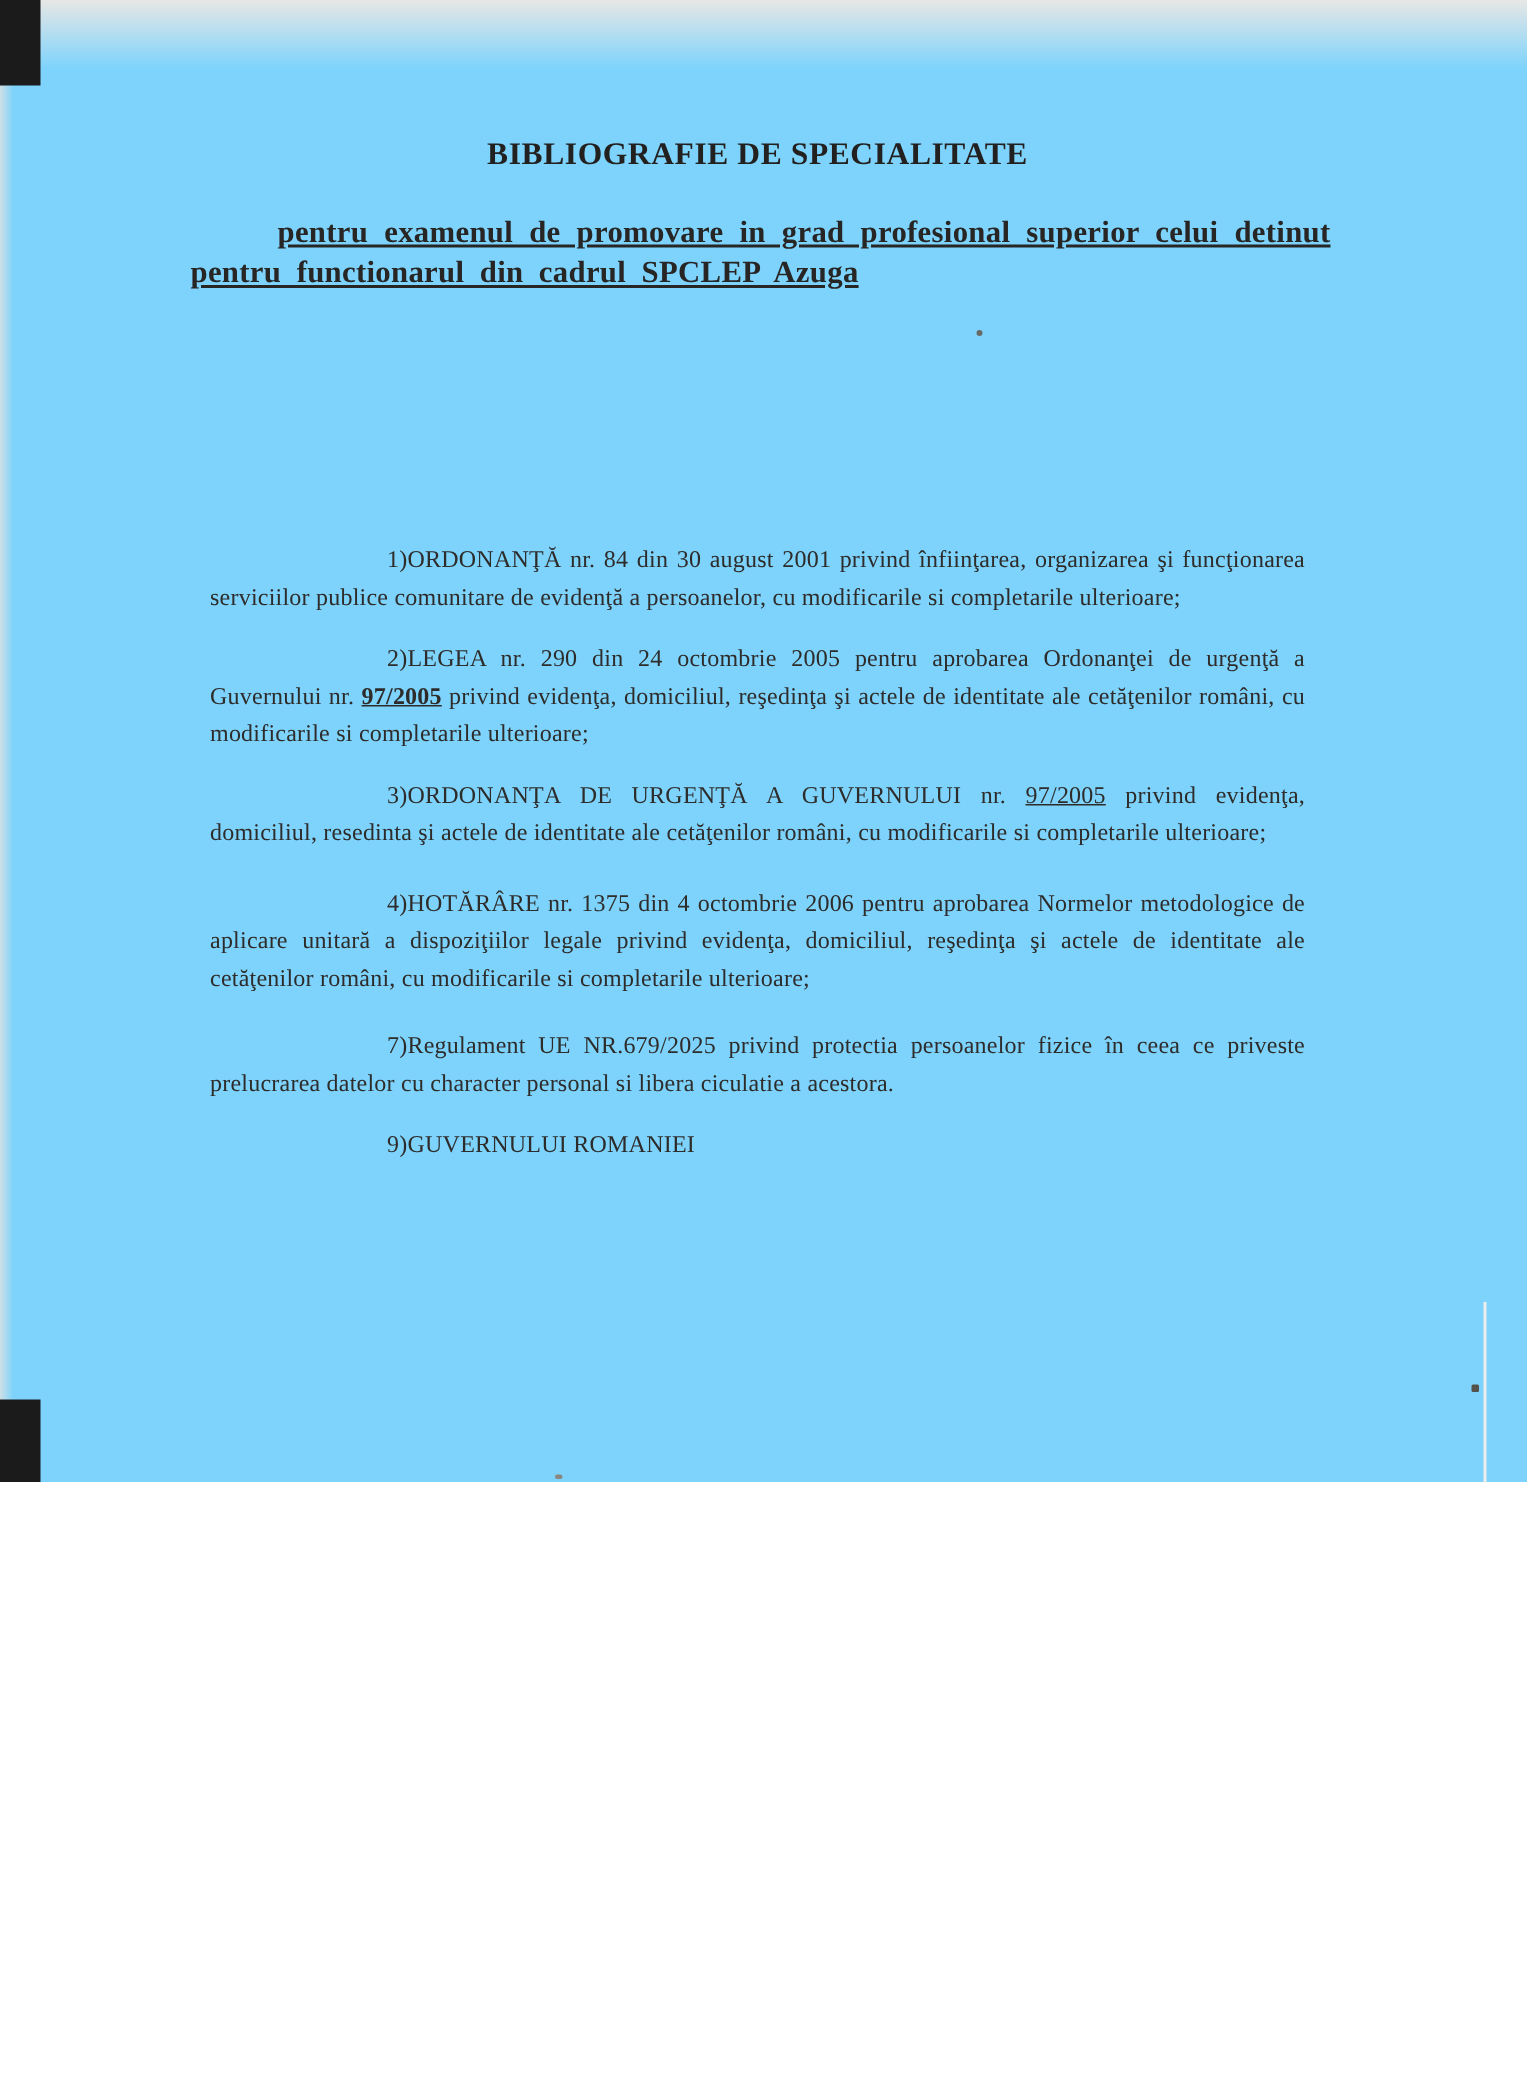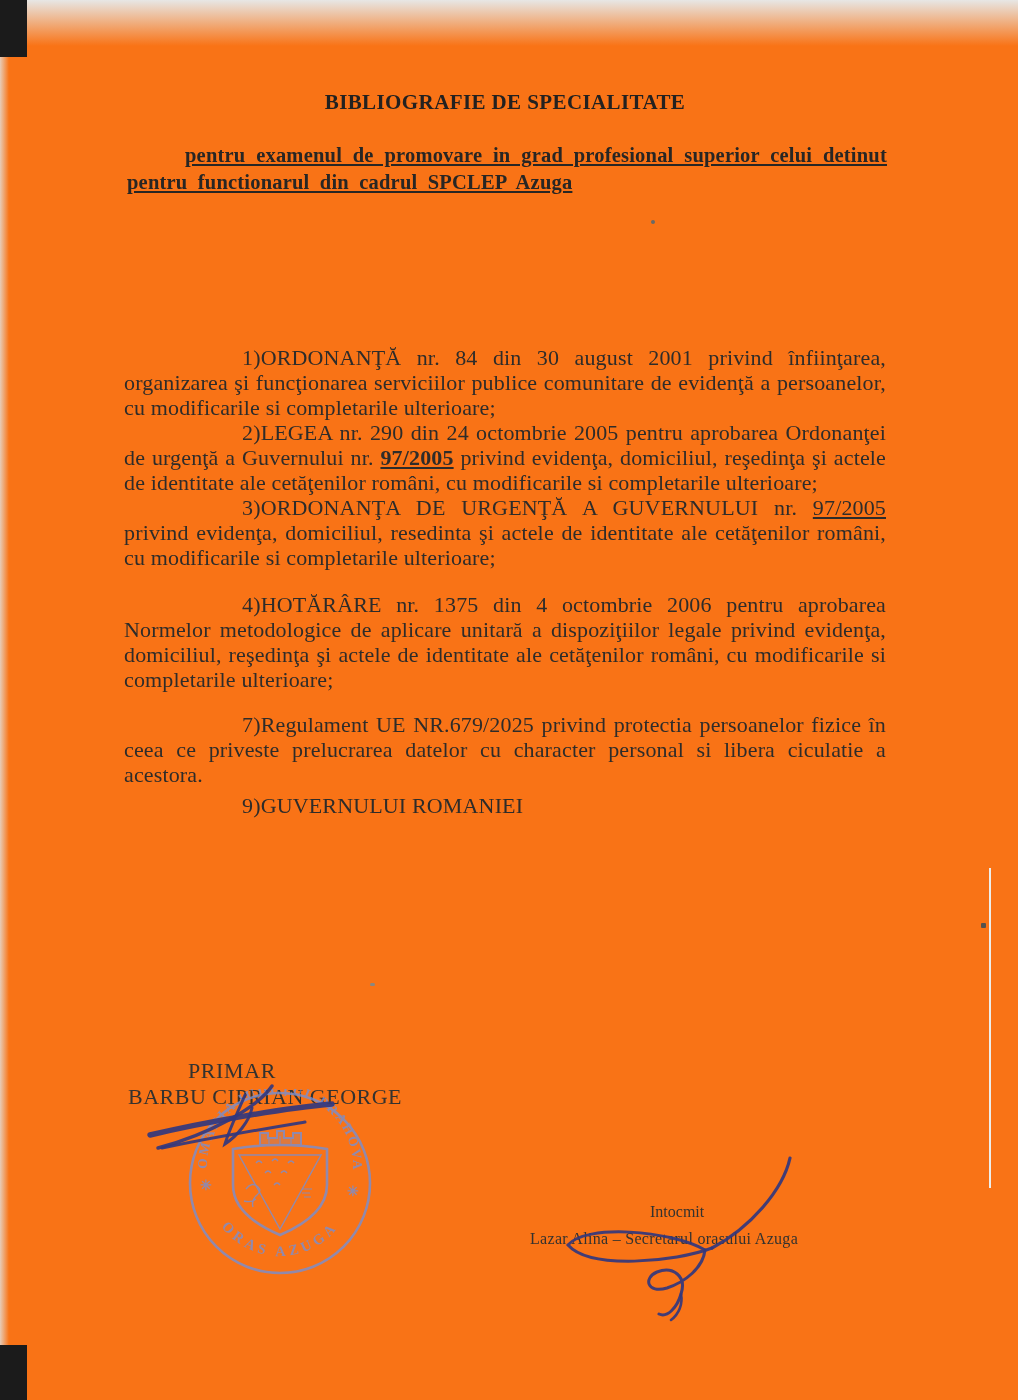--- a/index.html
+++ b/index.html
@@ -1,18 +1,18 @@
 <!DOCTYPE html>
 <html style="--stamp-color: #7b8fce; --ink-color: #32377e;"><head>
 <meta charset="utf-8">
 <style>
   html,body{margin:0;padding:0;background:#ffffff;}
   .page{
-    position:relative;width:1018px;height:1400px;overflow:hidden;
-    background:#f97316;
+    position:relative;width:1018px;height:988px;overflow:hidden;
+    background:#7dd3fc;
     font-family:"Liberation Serif","DejaVu Serif",serif;
     color:#2e2c2a;
   }
   
   .top-shade{position:absolute;left:0;top:0;width:100%;height:46px;
     background:linear-gradient(#e7e7e5,rgba(252,252,250,0));pointer-events:none;}
   .left-shade{position:absolute;left:0;top:0;width:9px;height:100%;
     background:linear-gradient(to right,#e2e2e0,rgba(252,252,250,0));opacity:.8;}
   .corner-mark{position:absolute;left:0;width:27px;background:#1b1b1b;}
   .corner-mark.tl{top:0;height:57px;}
@@ -28,21 +28,21 @@
     position:absolute;left:124px;top:90px;width:762px;margin:0;
     text-align:center;font-size:21px;font-weight:bold;letter-spacing:.4px;color:#232120;
   }
   .doc-subtitle{
     position:absolute;left:127px;top:142px;width:760px;margin:0;
     font-size:20.5px;font-weight:bold;line-height:27px;color:#282624;
     text-align:justify;text-indent:58px;word-spacing:5px;letter-spacing:.2px;text-decoration:underline;
   }
   .bib-list{position:absolute;left:124px;top:345px;width:762px;}
   .bib-item{
-    margin:0;font-size:22px;line-height:25px;text-align:justify;
+    margin:16px;font-size:16px;line-height:25px;text-align:justify;
     text-indent:59px;letter-spacing:.15px;color:#2e2c2a;font-family:Liberation Serif, serif;
   }
   .bib-item:nth-child(4){margin-top:22px;}
   .bib-item:nth-child(5){margin-top:20px;}
   .bib-item:nth-child(6){margin-top:6px;}
   .bib-item:nth-child(7){margin-top:20px;}
   .bib-item:nth-child(8){margin-top:20px;}
   .bib-item:nth-child(9){margin-top:20px;}
   .bib-num{display:inline-block;min-width:62px;}
   .seg.b{font-weight:bold;}

